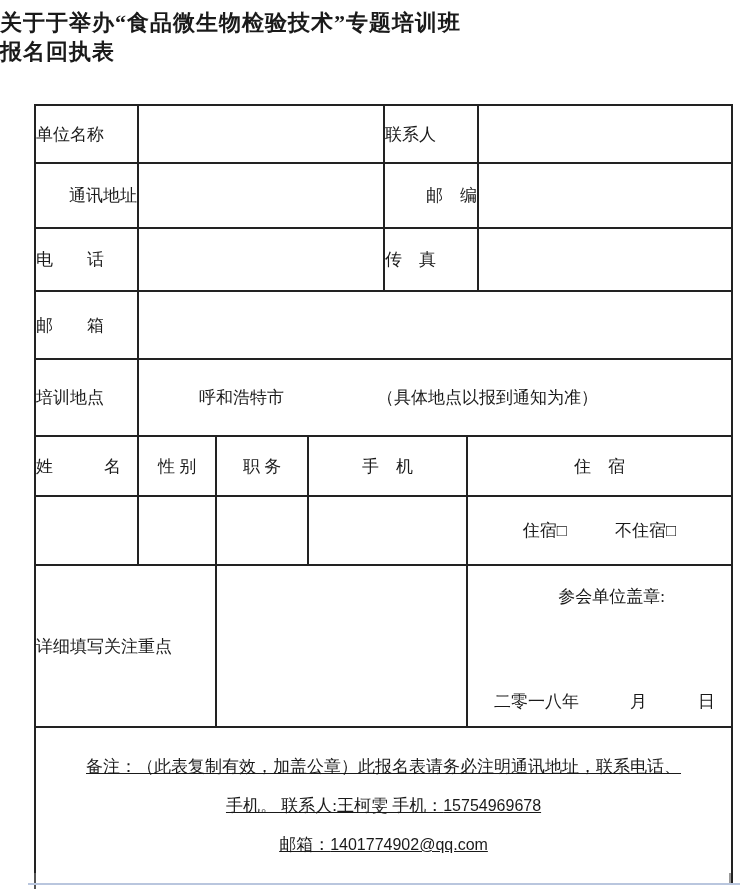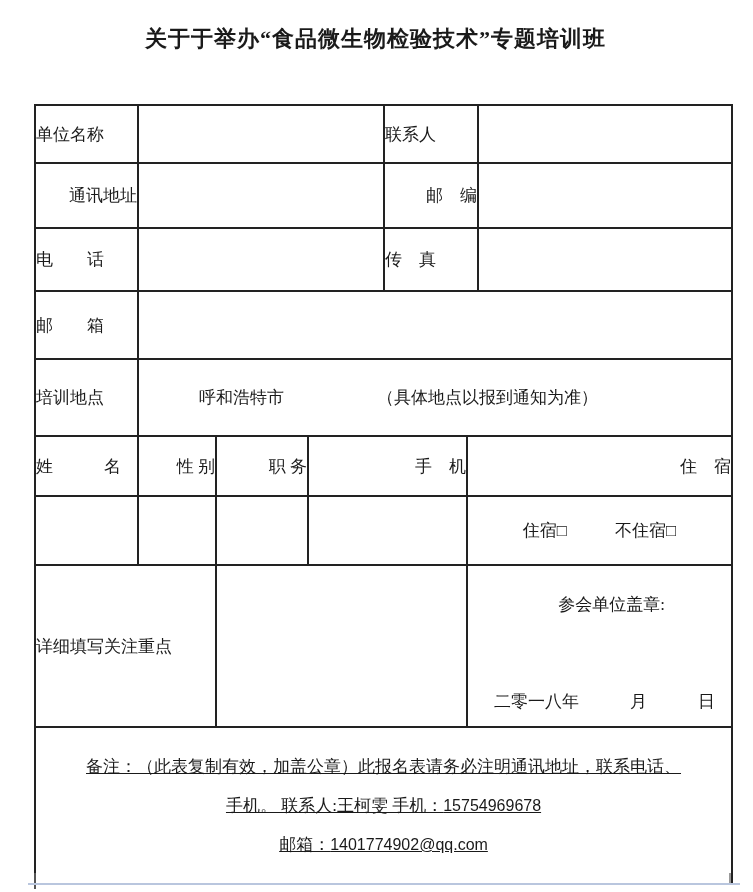--- a/index.html
+++ b/index.html
@@ -5,60 +5,60 @@
   * { margin: 0; padding: 0; box-sizing: border-box; }
   html, body { background: #ffffff; }
   body {
     width: 753px; height: 892px;
     position: relative;
     font-family: "Liberation Serif", "DejaVu Serif", serif;
     color: #1a1a1a;
     overflow: hidden;
   }
   .title-block {
-    position: absolute; top: 24px; left: 0; width: 606px;
-    text-align: right;
+    position: absolute; top: 8px; left: 0; width: 606px;
+    text-align: left;
   }
   .title-line {
     font-size: 22px; font-weight: bold; line-height: 29px;
     letter-spacing: 1px;
   }
   table.form {
     position: absolute; left: 34px; top: 104px;
     width: 697px;
     border-collapse: collapse;
     table-layout: fixed;
   }
   table.form td {
     border: 2px solid #222222;
     font-size: 17px;
     vertical-align: middle;
     padding: 0;
     overflow: hidden;
   }
   .lbl { padding-left: 14px; }
-  .ctr { text-align: right; }
+  .ctr { text-align: center; }
   tr.r1 td { height: 58px; }
   tr.r2 td { height: 65px; text-align: right; }
   tr.r3 td { height: 63px; }
   tr.r4 td { height: 68px; }
   tr.r5 td { height: 77px; }
   tr.r6 td { height: 60px; }
   tr.r7 td { height: 69px; }
   tr.r8 td { height: 162px; }
   tr.r9 td { height: 157px; text-decoration: underline; }
   .loc-flex { display: flex; align-items: center; }
   .loc-city { margin-left: 60px; }
   .loc-note { margin-left: 93px; }
   .stay-flex { display: flex; justify-content: center; align-items: flex-start; gap: 48px; }
   .seal-cell-inner {
     height: 158px; display: flex; flex-direction: column;
     justify-content: space-between; text-align: center;
   }
-  .seal-line { margin-top: 26px; padding-left: 24px; }
+  .seal-line { margin-top: 18px; padding-left: 24px; }
   .date-line { margin-bottom: 12px; padding-left: 10px; }
   .note-cell-inner {
     height: 153px; display: flex; flex-direction: column;
     justify-content: center; align-items: center;
     line-height: 39px; font-size: 17px;
   }
   .latin { font-family: "Liberation Sans", "DejaVu Sans", sans-serif; font-size: 16px; }
   .page-bottom-stub-left {
     position: absolute; left: 34px; top: 873px; width: 2px; height: 16px; background: #555;
   }
@@ -68,20 +68,21 @@
   .page-bottom-line {
     position: absolute; left: 28px; top: 883px; width: 712px; height: 2px;
     background: #b9c6de;
   }
 </style>
 </head>
 <body>
 
 <div class="title-block">
   <div class="title-line">关于于举办“食品微生物检验技术”专题培训班</div>
+  <div class="title-line">报名回执表</div>
 </div>
 
 <table class="form">
   <colgroup>
     <col style="width:103px">
       <col style="width:78px">
       <col style="width:92px">
     <col style="width:76px">
       <col style="width:83px">
       <col style="width:11px">

